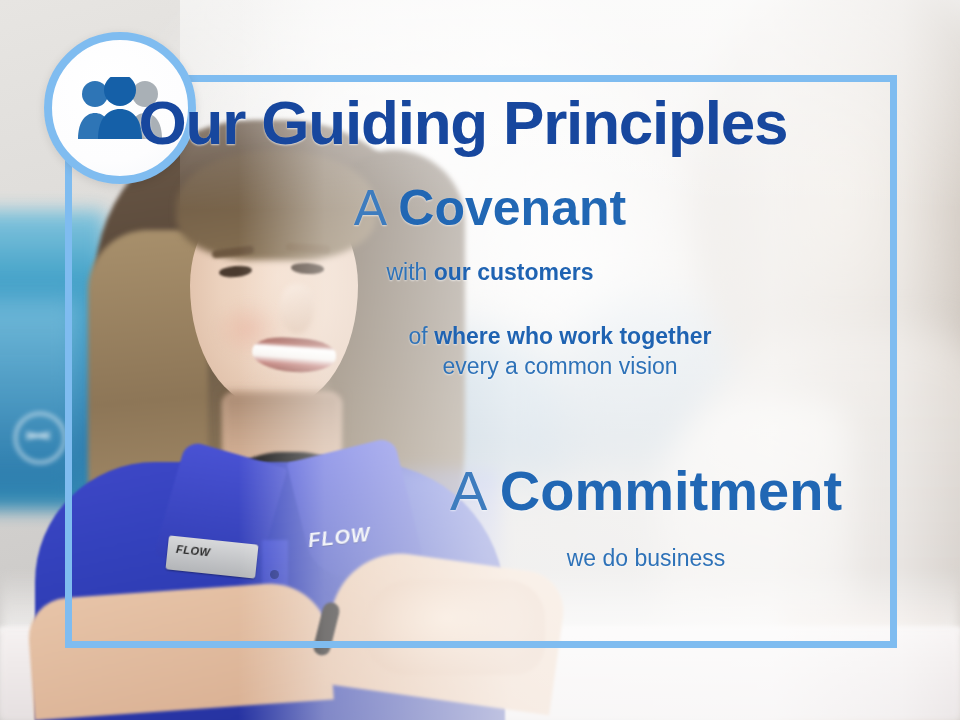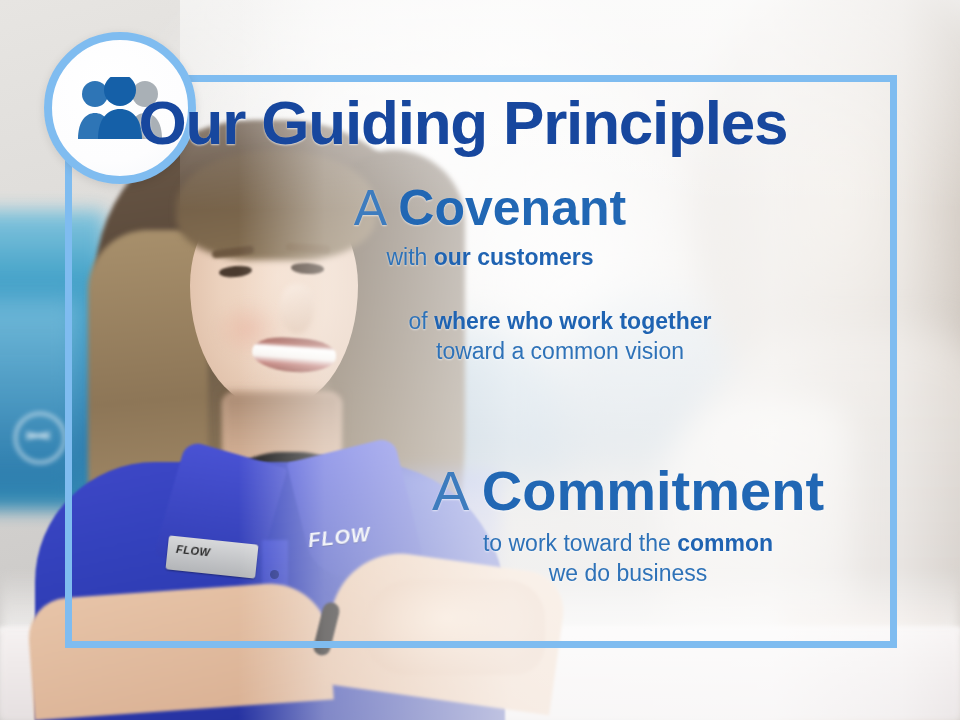--- a/index.html
+++ b/index.html
@@ -340,29 +340,29 @@
   }
   .heading .art{font-weight:400;color:#3E7CBE;}
   .heading .word{font-weight:700;color:#2167B4;}
   .sub{
     font-family:"Liberation Sans","DejaVu Sans",sans-serif;
     font-size:23px;
     line-height:1.30;
     color:#2E72B8;
     font-weight:400;
     text-shadow:0 1px 2px rgba(255,255,255,.6);
-    margin-top:9px;
+    margin-top:24px;
   }
   .sub b{font-weight:700;color:#1F63B2;}
 
   #b1{left:250px;top:182px;width:480px;}
   #b1 .heading{font-size:50px;}
   #b2{left:300px;top:298px;width:520px;}
   #b2 .heading{font-size:54px;}
-  #b3{left:358px;top:462px;width:540px;}
+  #b3{left:376px;top:462px;width:540px;}
   #b3 .heading{font-size:56px;}
 </style>
 </head>
 <body>
 
 <div id="stage">
 
   <div class="photo">
     <div class="bg-base"></div>
     <div class="bg-window"></div>
@@ -449,30 +449,27 @@
         <span>with </span><b>our customers</b>
       </div>
     </div>
   </div>
 
   <div class="block" id="b2">
     <div class="sub">
       <div>
         <span>of </span><b>where who work together</b>
       </div>
-      <div>toward a common vision</div>
+      <div>every a common vision</div>
     </div>
   </div>
 
   <div class="block" id="b3">
     <div class="heading">
       <span class="art">A</span>
       <span class="word">Commitment</span>
     </div>
     <div class="sub">
-      <div>
-        <span>to work toward the </span><b>common</b>
-      </div>
       <div>we do business</div>
     </div>
   </div>
 
 </div>
 
 </body></html>

